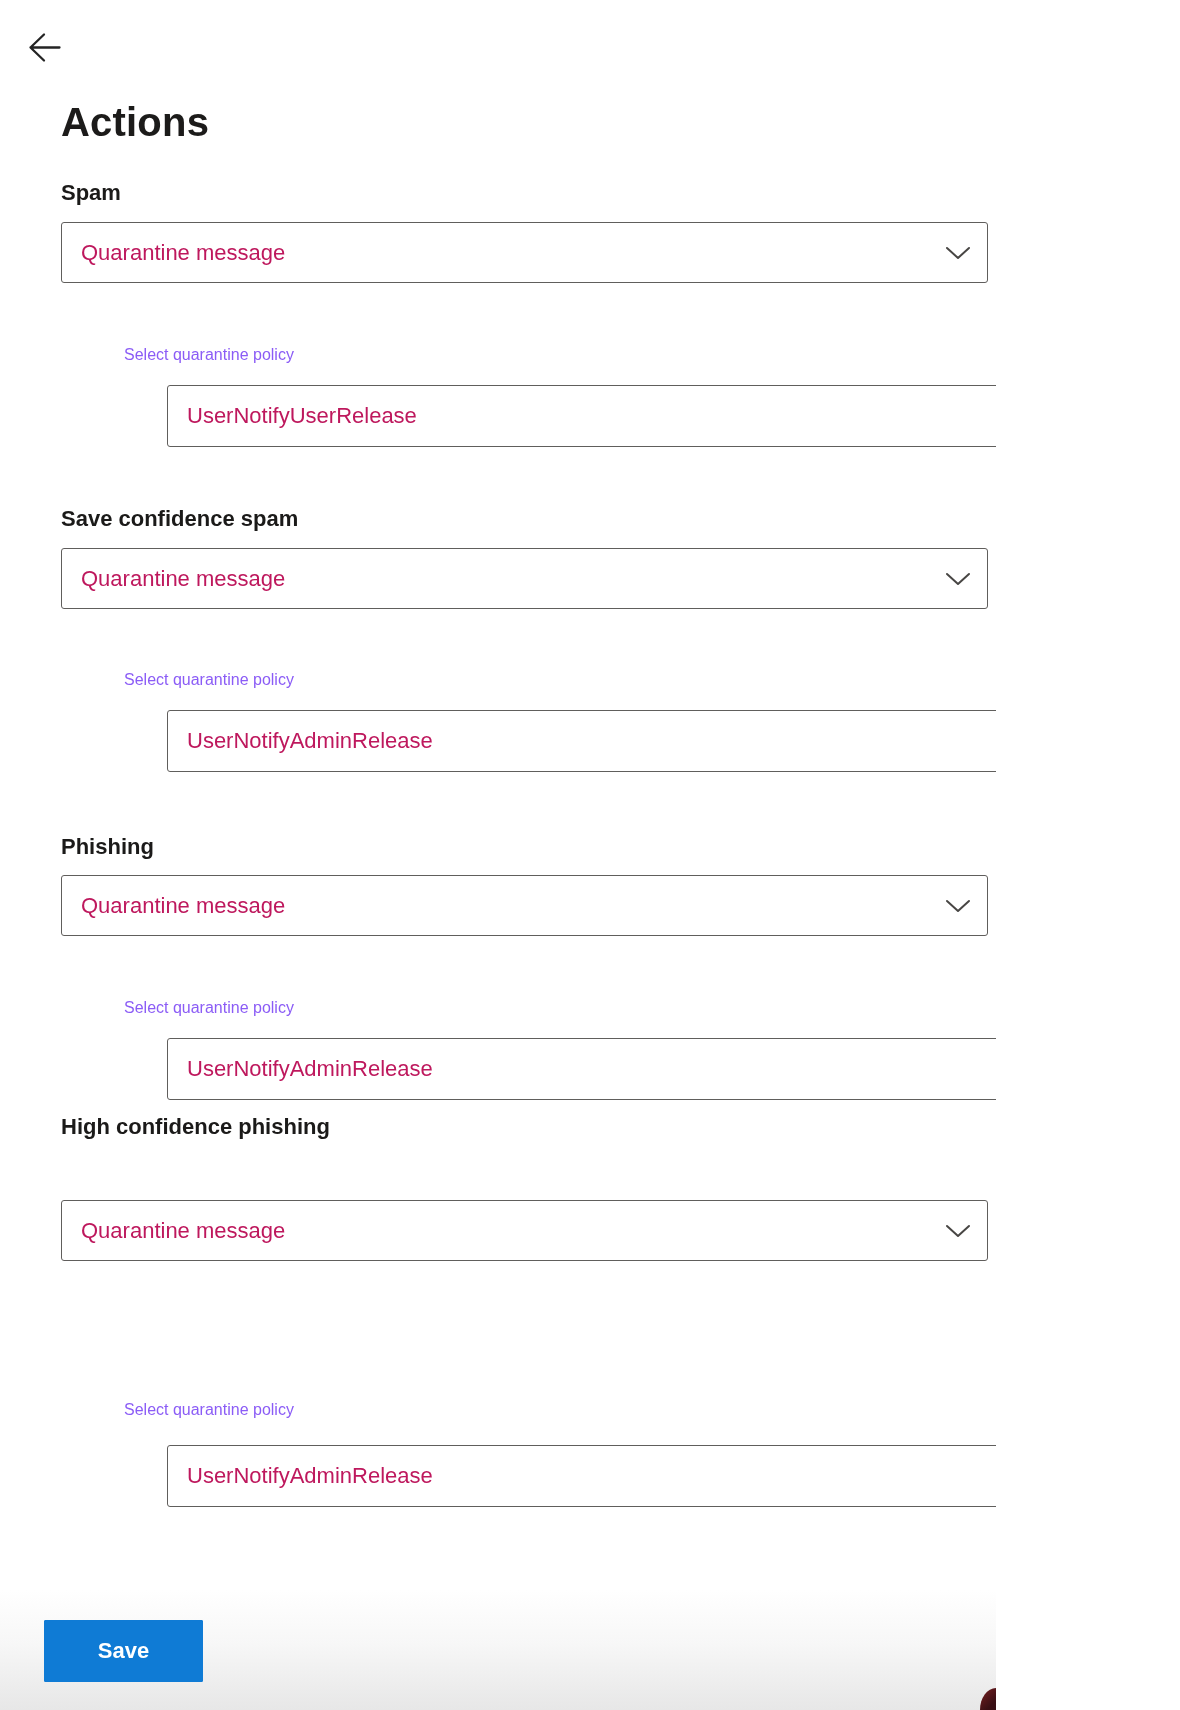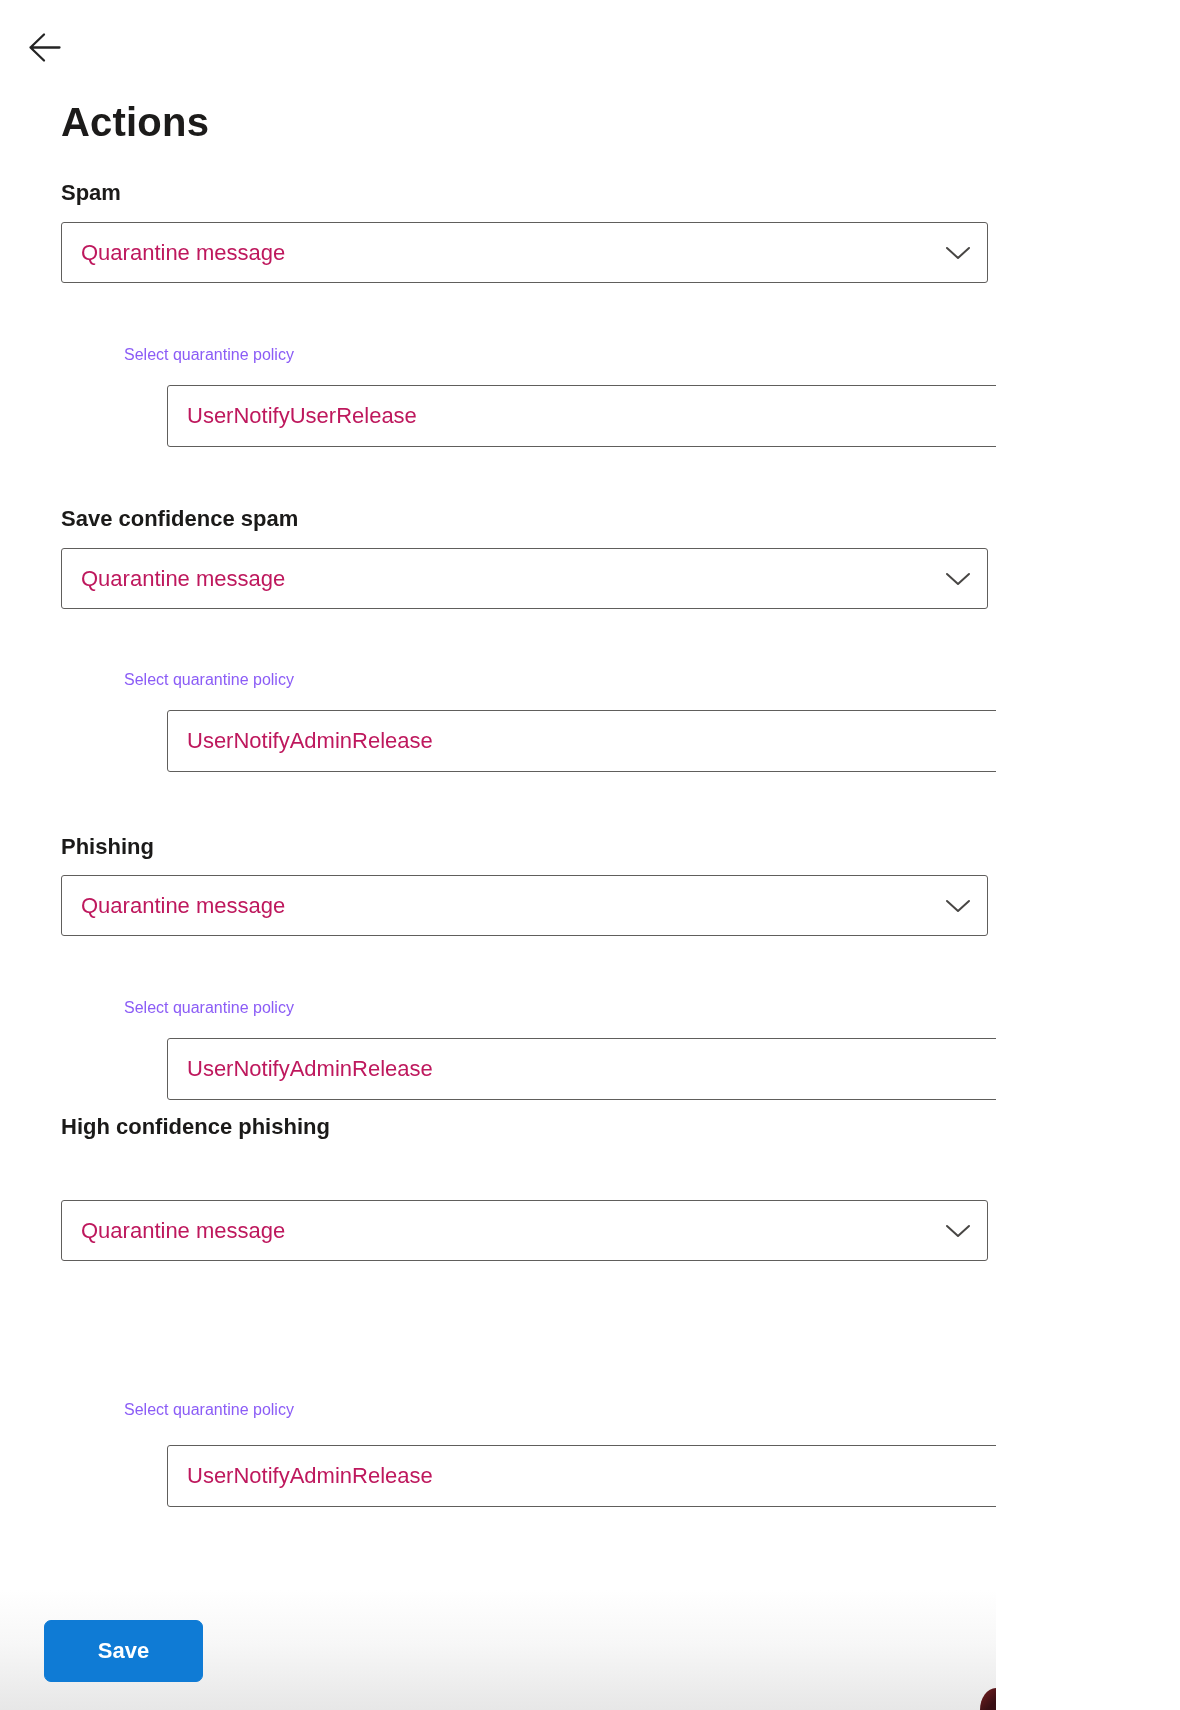--- a/index.html
+++ b/index.html
@@ -17,21 +17,21 @@
   .combo.main{left:61px;}
   .combo.indent{left:122px;height:62px;margin-left:45px;}
   .combo .val{font-size:22px;color:#be185d;white-space:nowrap;}
   .combo .chev{position:absolute;right:15px;top:50%;transform:translateY(-50%);line-height:0;}
   .note{position:absolute;left:61px;top:1303px;width:1008px;font-size:22px;line-height:37px;color:#323130;}
   .bcl{position:absolute;left:61px;top:1568px;font-size:22px;font-weight:600;color:#1b1a19;z-index:1;}
   .footer{position:absolute;left:0;top:1590px;width:1180px;height:120px;z-index:5;
           background:linear-gradient(180deg,#ffffff 0%,#f7f7f7 45%,#e7e7e7 100%);}
   .btn{position:absolute;top:1620px;height:62px;box-sizing:border-box;z-index:6;
        font-family:"Liberation Sans",sans-serif;font-size:22px;font-weight:600;
-       border-radius:7px;cursor:pointer;}
+       border-radius:1px;cursor:pointer;}
   .btn.save{left:44px;width:159px;background:#0f7bd5;border:1px solid #0f7bd5;color:#ffffff;}
   .btn.cancel{left:228px;width:167px;background:linear-gradient(180deg,#f2f2f2,#e7e7e7);
               border:1px solid #979593;color:#323130;}
   .widget{position:absolute;left:1050px;width:96px;border:none;padding:0;cursor:pointer;z-index:10;
           display:flex;align-items:center;justify-content:center;}
   .widget.support{top:1416px;height:100px;background:#077f87;}
   .widget.feedback{top:1516px;height:96px;background:#222222;}
   .corner{position:absolute;right:0;bottom:0;width:16px;height:22px;z-index:11;
           border-radius:100% 0 0 0;background:linear-gradient(135deg,#7a2022 0%,#390f14 75%);}
 </style>

